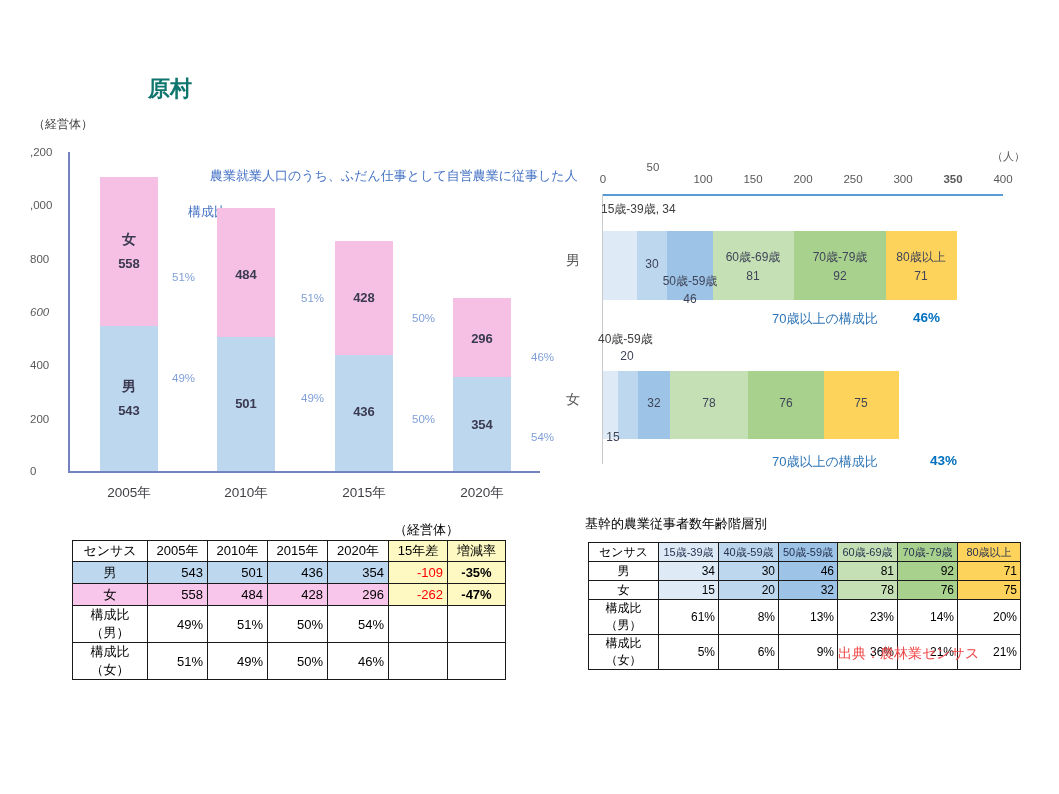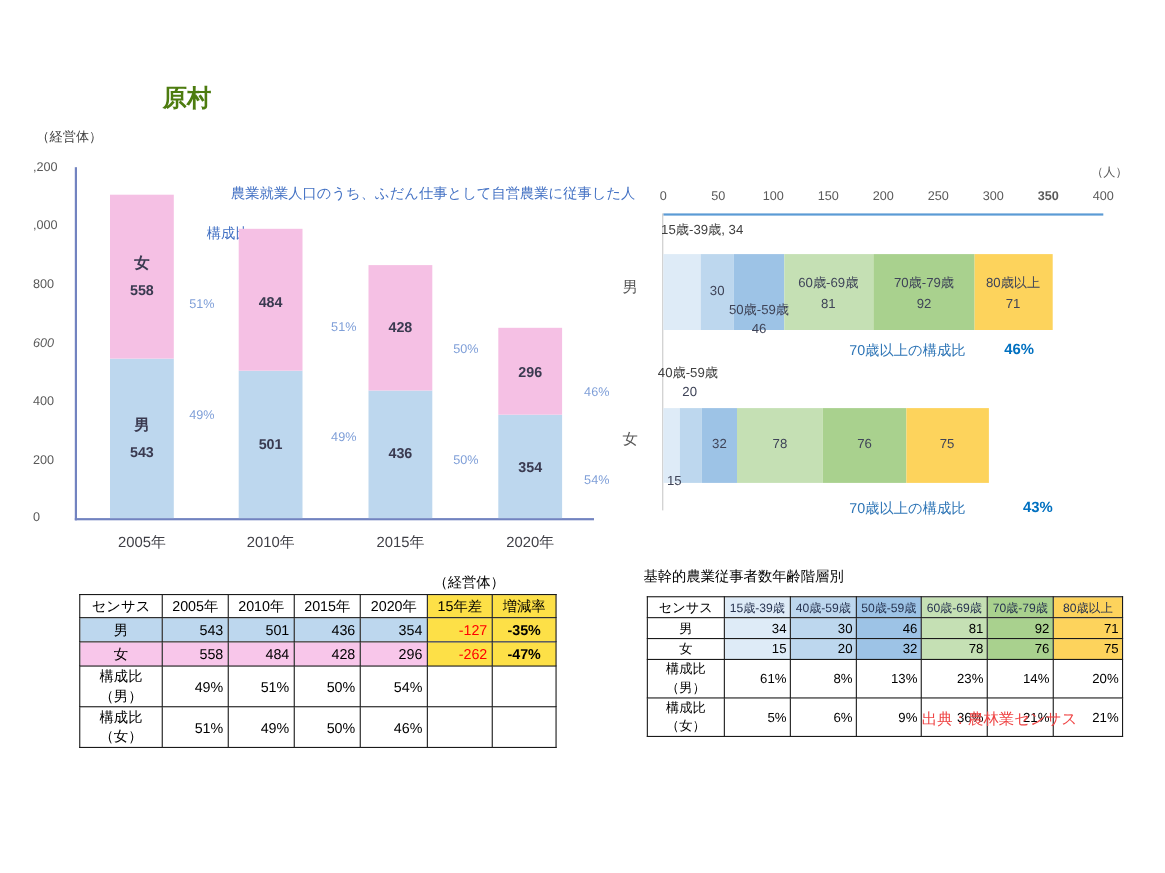--- a/index.html
+++ b/index.html
@@ -2,21 +2,21 @@
 <html><head>
 <meta charset="utf-8">
 <style>
   html,body{margin:0;padding:0;background:#fff;}
   #canvas{position:relative;width:1059px;height:794px;background:#ffffff;overflow:hidden;
           font-family:"Liberation Sans","DejaVu Sans",sans-serif;}
   .t{position:absolute;white-space:nowrap;}
   .seg{position:absolute;z-index:1;}
   .ov{z-index:2;}
   .under{z-index:0;}
-  .page-title{font-size:22px;font-weight:bold;color:#4d7c0f;}
+  .page-title{font-size:22px;font-weight:bold;color:#0f766e;}
   .chart-title{font-size:17px;color:#7F7F7F;}
   .chart-sub{font-size:13px;color:#4472C4;}
   .unit{font-size:12px;color:#404040;}
   .ytick{font-size:11.5px;color:#595959;width:32px;text-align:left;}
   .xtick{font-size:11.5px;color:#595959;width:40px;text-align:center;}
   .catx{font-size:13.5px;color:#3F3F46;width:58px;text-align:center;}
   .caty{font-size:14px;color:#595959;}
   .barlbl{font-size:13px;font-weight:bold;color:#3A3A50;width:58px;text-align:center;}
   .barname{font-size:14px;font-weight:bold;color:#3A3A50;width:58px;text-align:center;}
   .pct{font-size:11.5px;color:#7F9FD8;}
@@ -25,21 +25,21 @@
   .callout{font-size:12px;color:#404040;}
   .ratio-lbl{font-size:13px;color:#2E75B6;}
   .ratio-val{font-size:13.5px;font-weight:bold;color:#0070C0;}
   .axis{position:absolute;}
   table.dtable{position:absolute;border-collapse:collapse;table-layout:fixed;font-size:13px;color:#000;}
   table.dtable td{border:1.5px solid #1a1a1a;padding:0 4px;overflow:hidden;}
   table.rtable{font-size:12px;}
   table.rtable td{border:1.5px solid #1a1a1a;padding:0 3px;}
   td.num{text-align:right;}
   td.lab{text-align:center;}
-  td.gbg{background:#fde047;}
+  td.gbg{background:#fef9c3;}
   td.red{color:#FF0000;text-align:right;}
   td.bold{font-weight:bold;text-align:center;}
   td.ghost{border:none;background:#fff;}
   td.mrow{background:#BDD7EE;}
   td.frow{background:#F8C6EA;}
   td.c1{background:#DEEBF7;}
   td.c2{background:#BDD7EE;}
   td.c3{background:#9DC3E6;}
   td.c4{background:#C5E0B4;}
   td.c5{background:#A9D18E;}
@@ -91,21 +91,21 @@
   <div class="t pct" style="left:531px;top:431px;">54%</div>
 
   <div class="t catx" style="left:100px;top:484px;">2005年</div>
   <div class="t catx" style="left:217px;top:484px;">2010年</div>
   <div class="t catx" style="left:335px;top:484px;">2015年</div>
   <div class="t catx" style="left:453px;top:484px;">2020年</div>
 
   <div class="t unit" style="left:992px;top:149px;color:#595959;font-size:11px;">（人）</div>
 
   <div class="t xtick" style="left:583px;top:173px;">0</div>
-  <div class="t xtick" style="left:633px;top:173px;">50</div>
+  <div class="t xtick" style="left:633px;top:161px;">50</div>
   <div class="t xtick" style="left:683px;top:173px;">100</div>
   <div class="t xtick" style="left:733px;top:173px;">150</div>
   <div class="t xtick" style="left:783px;top:173px;">200</div>
   <div class="t xtick" style="left:833px;top:173px;">250</div>
   <div class="t xtick" style="left:883px;top:173px;">300</div>
   <div class="t xtick" style="left:933px;top:173px;font-weight:bold;">350</div>
   <div class="t xtick" style="left:983px;top:173px;">400</div>
 
   <div class="axis" style="left:603px;top:194px;width:400px;height:2px;background:#5B9BD5;"></div>
   <div class="axis" style="left:602px;top:194px;width:1px;height:270px;background:#C9C9C9;"></div>
@@ -156,21 +156,21 @@
       <td class="lab">2020年</td>
       <td class="lab gbg">15年差</td>
       <td class="lab gbg">増減率</td>
     </tr>
     <tr style="height:22px">
       <td class="lab mrow">男</td>
       <td class="num mrow">543</td>
       <td class="num mrow">501</td>
       <td class="num mrow">436</td>
       <td class="num mrow">354</td>
-      <td class="red gbg">-127</td>
+      <td class="red gbg">-109</td>
       <td class="bold gbg">-35%</td>
     </tr>
     <tr style="height:22px">
       <td class="lab frow">女</td>
       <td class="num frow">558</td>
       <td class="num frow">484</td>
       <td class="num frow">428</td>
       <td class="num frow">296</td>
       <td class="red gbg">-262</td>
       <td class="bold gbg">-47%</td>

